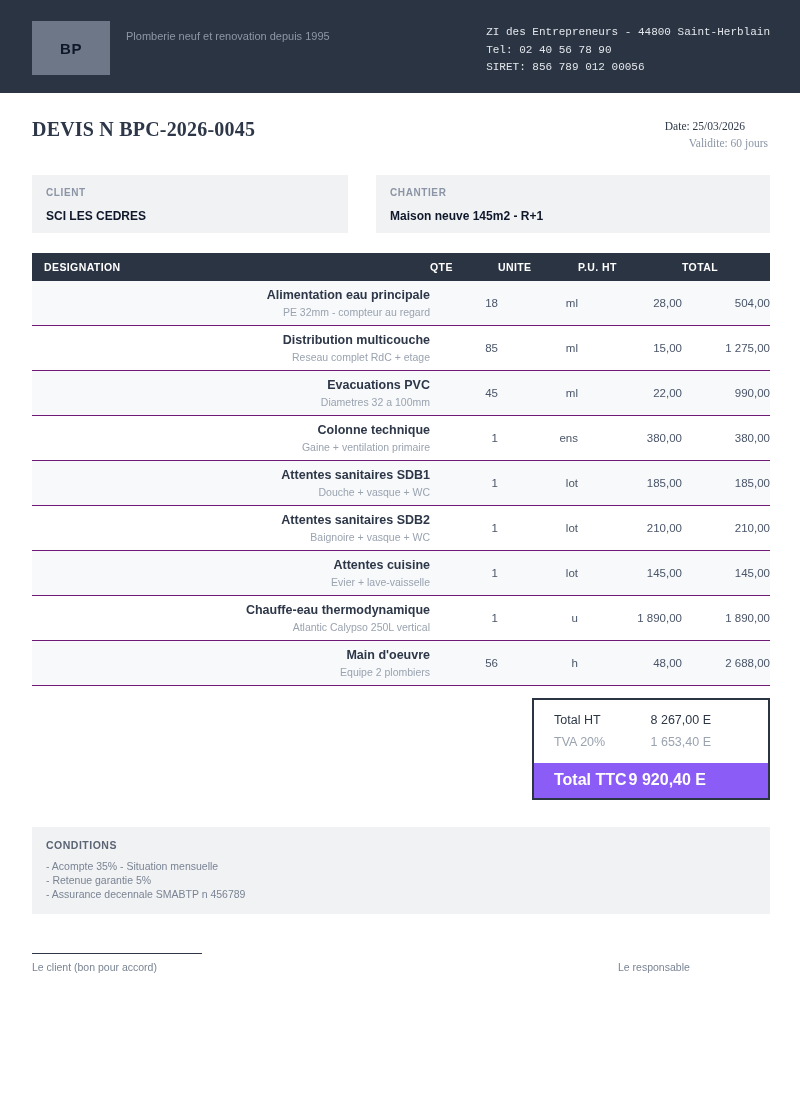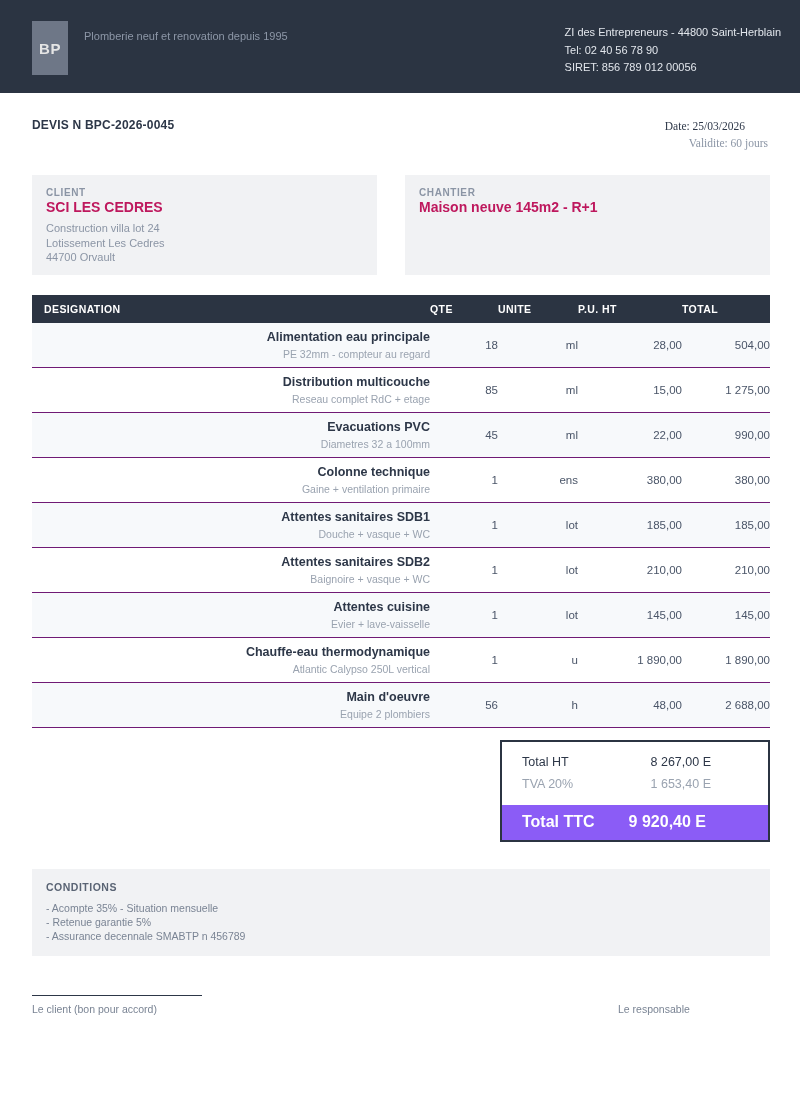--- a/index.html
+++ b/index.html
@@ -2,41 +2,41 @@
 <html><head>
 <meta charset="utf-8">
 <style>
   * { margin:0; padding:0; box-sizing:border-box; }
   html,body { background:#ffffff; }
   body { font-family:"Liberation Sans", sans-serif; }
   .page { width:800px; height:1100px; background:#fff; position:relative; overflow:hidden; }
 
   
   .header { background:#2b3442; height:93px; display:flex; align-items:flex-start; padding:21px 10px 0 32px; }
-  .logo { width:36px; height:54px; background:#6e7787; color:#e5e5e5; font-weight:bold; font-size:15px;
+  .logo { width:78px; height:54px; background:#6e7787; color:#0f172a; font-weight:bold; font-size:15px;
           display:flex; align-items:center; justify-content:center; letter-spacing:0.5px; }
   .company { margin-left:16px; padding-top:2px; }
   .company-name { color:#ffffff; font-size:25px; font-weight:bold; letter-spacing:0.3px; }
   .company-tagline { color:#8d97a7; font-size:11px; margin-top:7px; }
-  .header-contact { margin-left:auto; margin-right:9px; color:#e2e6ec; font-size:11px; line-height:17.5px; padding-top:3px; }
+  .header-contact { margin-left:auto; margin-right:20px; color:#e2e6ec; font-size:11px; line-height:17.5px; padding-top:3px;font-family:Liberation Mono, monospace; }
 
   
   .title-row { display:flex; justify-content:space-between; margin:25px 32px 0 32px; }
-  .devis-title { font-size:12px; font-weight:bold; color:#2d3748; letter-spacing:0.2px; }
+  .devis-title { font-size:20px; font-weight:bold; color:#2d3748; letter-spacing:0.2px;font-family:Liberation Serif, serif; }
   .date-block { font-size:11.5px; line-height:17px; text-align:left;font-family:Liberation Serif, serif; }
   .date-line { color:#2d3748; }
   .validity-line { color:#8b95a5;margin-left:24px; }
 
   
   .info-row { display:flex; gap:28px; margin:23px 30px 0 32px; }
   .info-box { background:#f1f2f4; padding:12px 14px 10px 14px; }
-  .info-box.client { width:345px; }
+  .info-box.client { width:316px; }
   .info-box.site { flex:1; }
   .box-label { font-size:10px; color:#8b95a5; letter-spacing:0.6px; font-weight:bold; }
-  .box-title { font-size:14px; font-weight:bold; color:#be185d; margin-top:1px; }
+  .box-title { font-size:12px; font-weight:bold; color:#0f172a; margin-top:11px; }
   .box-lines { font-size:11px; color:#8b95a5; line-height:14.5px; margin-top:6px; }
 
   
   table.items { border-collapse:collapse; margin:20px 30px 0 32px; width:738px; table-layout:fixed; }
   table.items col.c-des { width:398px; }
   table.items col.c-qte { width:68px; }
   table.items col.c-uni { width:80px; }
   table.items col.c-pu  { width:104px; }
   table.items col.c-tot { width:88px; }
   table.items thead th { background:#2b3442; color:#ffffff; font-size:10.5px; font-weight:bold;
@@ -44,21 +44,21 @@
   table.items thead th:first-child { padding-left:12px; }
   table.items tbody tr { border-bottom:1px solid #701a75;text-align:right; }
   table.items tbody tr:nth-child(odd) { background:#f7f9fb; }
   table.items tbody td { padding:7px 0; vertical-align:middle; }
   table.items tbody td:first-child { padding-left:12px; }
   .item-name { font-size:12.5px; font-weight:bold; color:#2d3748; }
   .item-desc { font-size:10.5px; color:#9aa3b0; margin-top:4px; }
   .num { font-size:11.5px; color:#4a5568; }
 
   
-  .totals { width:270px; margin:12px 30px 0 auto; border:2px solid #2b3442; }
+  .totals { width:238px; margin:12px 30px 0 auto; border:2px solid #2b3442; }
   .totals-white { background:#fff; padding:9px 0 10px 0; }
   .tot-row { display:flex; justify-content:space-between; padding:4px 57px 4px 20px; font-size:12.5px; }
   .tot-row.ht .tot-label, .tot-row.ht .tot-value { color:#2d3748; }
   .tot-row.tva .tot-label, .tot-row.tva .tot-value { color:#9aa3b0; }
   .ttc-band { background:#8b5cf6; color:#fff; display:flex; justify-content:space-between;
               padding:8px 62px 9px 20px; font-size:16px; font-weight:bold; }
 
   
   .conditions { background:#f1f2f4; margin:27px 30px 0 32px; padding:12px 14px 13px 14px; }
   .cond-label { font-size:10.5px; font-weight:bold; color:#5a6474; letter-spacing:0.5px; }
@@ -92,25 +92,20 @@
     <div class="date-block">
       <div class="date-line">Date: 25/03/2026</div>
       <div class="validity-line">Validite: 60 jours</div>
     </div>
   </div>
 
   <div class="info-row">
     <div class="info-box client">
       <div class="box-label">CLIENT</div>
       <div class="box-title">SCI LES CEDRES</div>
-      <div class="box-lines">
-        <div>Construction villa lot 24</div>
-        <div>Lotissement Les Cedres</div>
-        <div>44700 Orvault</div>
-      </div>
     </div>
     <div class="info-box site">
       <div class="box-label">CHANTIER</div>
       <div class="box-title">Maison neuve 145m2 - R+1</div>
     </div>
   </div>
 
   <table class="items">
     <colgroup>
         <col class="c-des">

